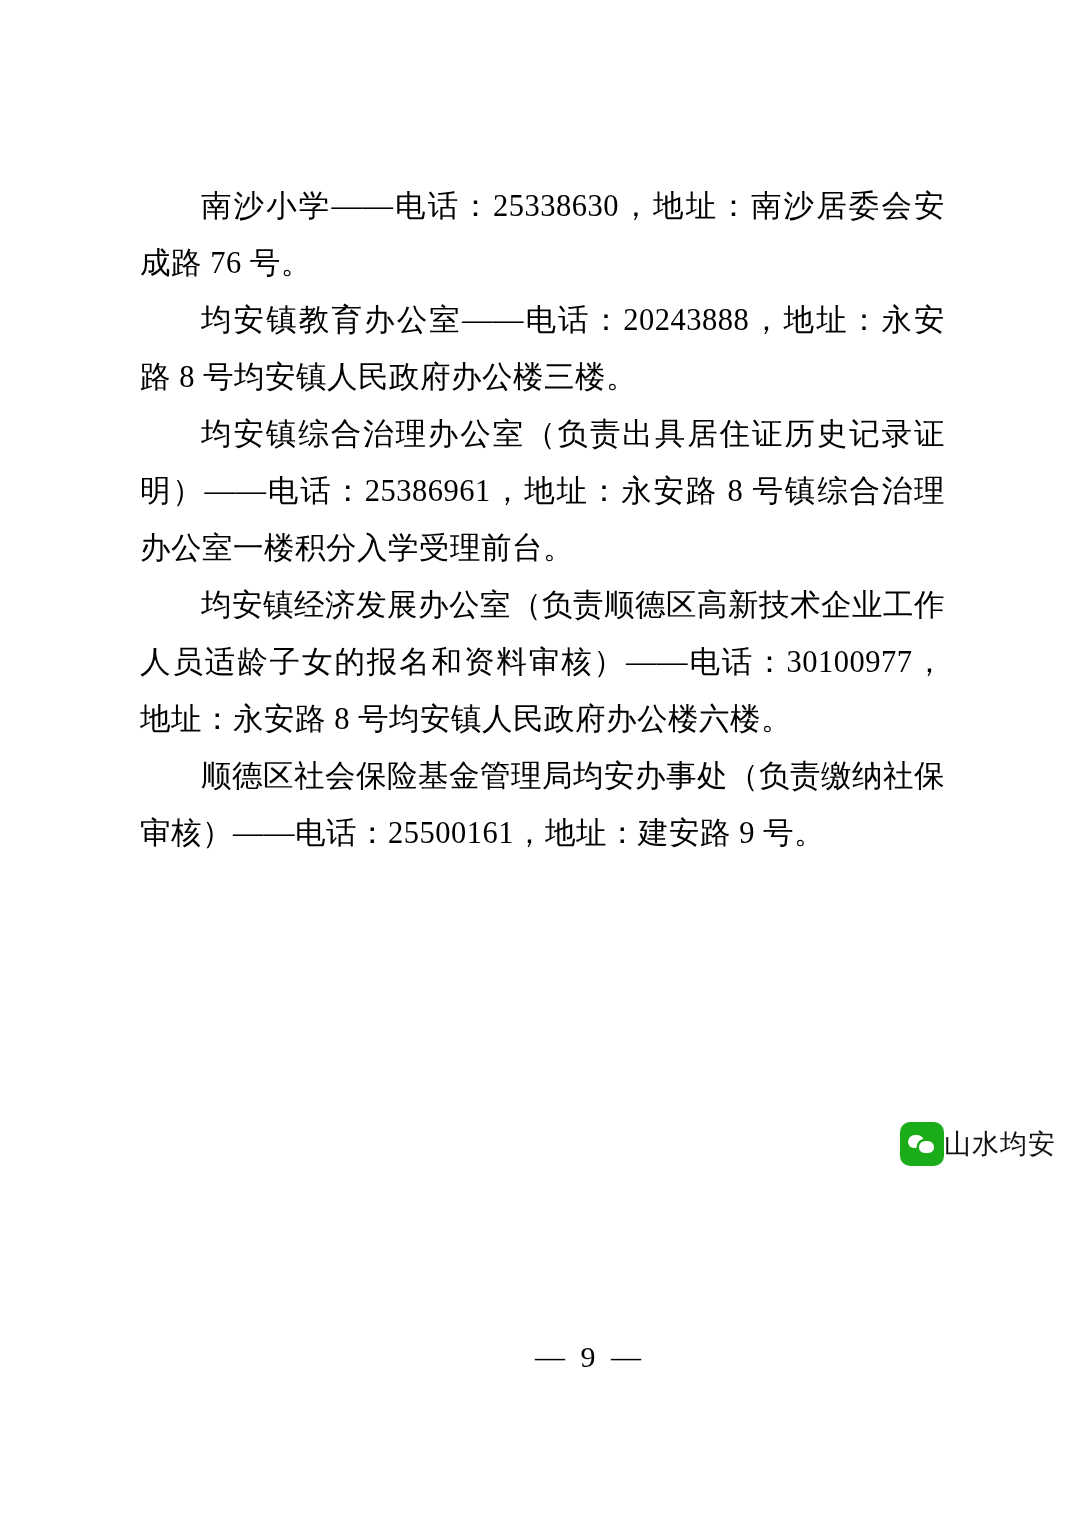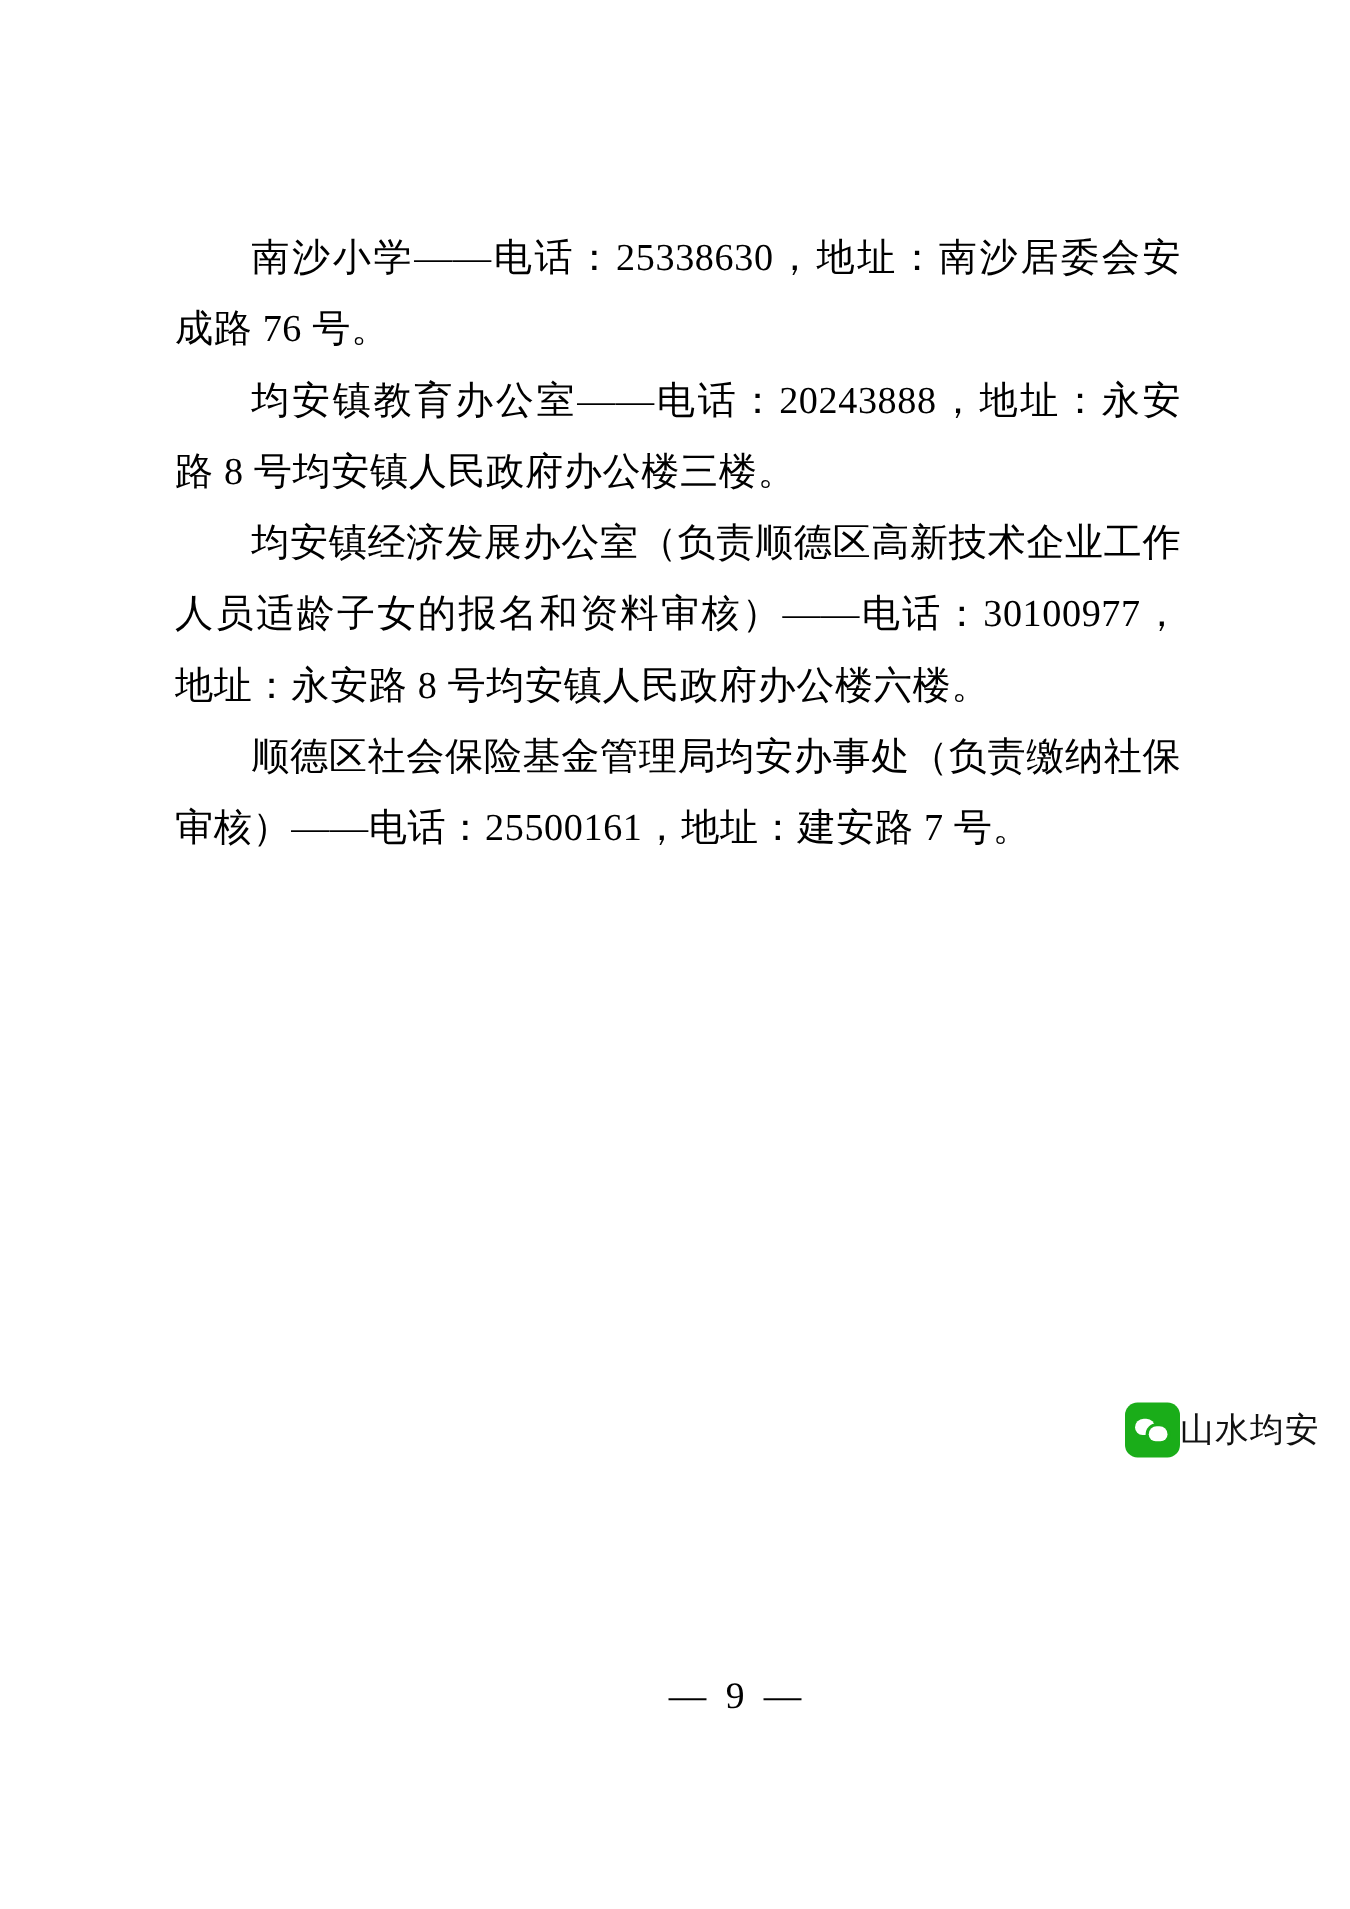--- a/index.html
+++ b/index.html
@@ -96,22 +96,23 @@
   }
 </style>
 </head>
 <body>
 
 <div class="page">
 
   <div class="body-text">
     <p class="para">南沙小学——电话：25338630，地址：南沙居委会安成路 76 号。</p>
     <p class="para">均安镇教育办公室——电话：20243888，地址：永安路 8 号均安镇人民政府办公楼三楼。</p>
+    <p class="para">均安镇综合治理办公室（负责出具居住证历史记录证明）——电话：25386961，地址：永安路 8 号镇综合治理办公室一楼积分入学受理前台。</p>
     <p class="para">均安镇经济发展办公室（负责顺德区高新技术企业工作人员适龄子女的报名和资料审核）——电话：30100977，地址：永安路 8 号均安镇人民政府办公楼六楼。</p>
-    <p class="para">顺德区社会保险基金管理局均安办事处（负责缴纳社保审核）——电话：25500161，地址：建安路 7 号。</p>
+    <p class="para">顺德区社会保险基金管理局均安办事处（负责缴纳社保审核）——电话：25500161，地址：建安路 9 号。</p>
   </div>
 
   <div class="page-number">— 9 —</div>
 
   <div class="watermark">
     <div class="wm-badge"></div>
     <div class="wm-text">山水均安</div>
   </div>
 
 </div>

